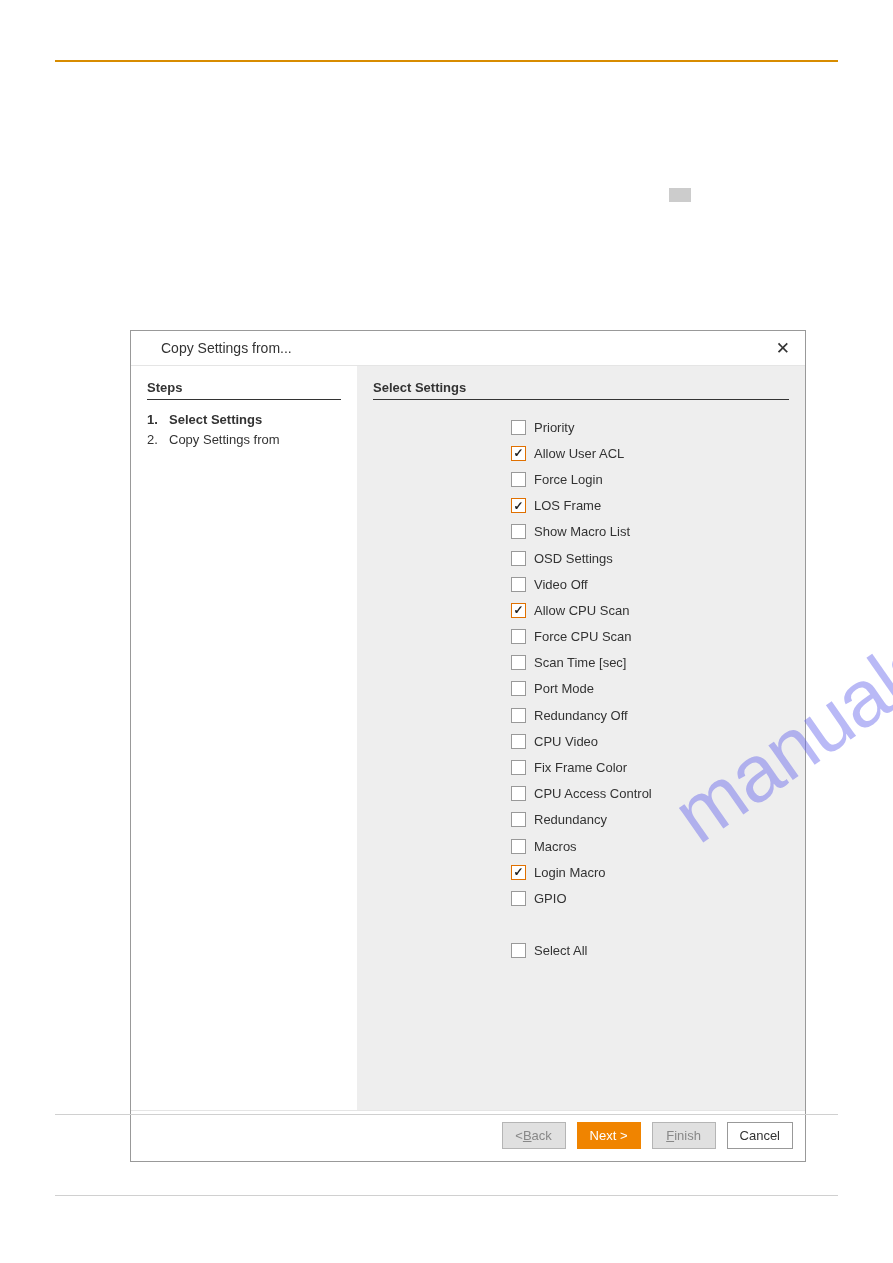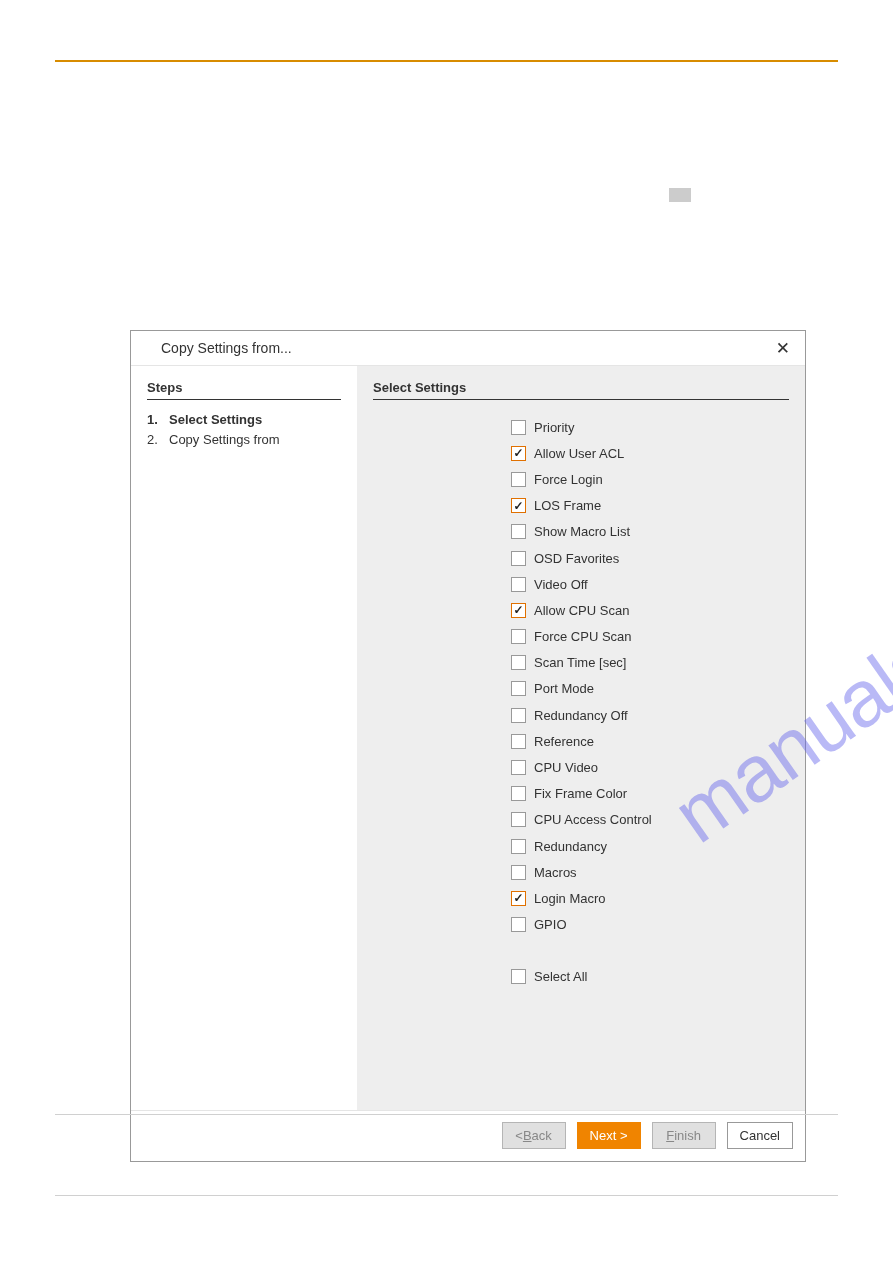--- a/index.html
+++ b/index.html
@@ -253,21 +253,21 @@
               <span class="cb-check">✓</span>
             </div>
             <span class="cb-label">LOS Frame</span>
           </div>
           <div class="cb-row">
             <div class="cb-box"></div>
             <span class="cb-label">Show Macro List</span>
           </div>
           <div class="cb-row">
             <div class="cb-box"></div>
-            <span class="cb-label">OSD Favorites</span>
+            <span class="cb-label">OSD Settings</span>
           </div>
           <div class="cb-row">
             <div class="cb-box"></div>
             <span class="cb-label">Video Off</span>
           </div>
           <div class="cb-row">
             <div class="cb-box checked">
               <span class="cb-check">✓</span>
             </div>
             <span class="cb-label">Allow CPU Scan</span>
@@ -280,24 +280,20 @@
             <div class="cb-box"></div>
             <span class="cb-label">Scan Time [sec]</span>
           </div>
           <div class="cb-row">
             <div class="cb-box"></div>
             <span class="cb-label">Port Mode</span>
           </div>
           <div class="cb-row">
             <div class="cb-box"></div>
             <span class="cb-label">Redundancy Off</span>
-          </div>
-          <div class="cb-row">
-            <div class="cb-box"></div>
-            <span class="cb-label">Reference</span>
           </div>
           <div class="cb-row">
             <div class="cb-box"></div>
             <span class="cb-label">CPU Video</span>
           </div>
           <div class="cb-row">
             <div class="cb-box"></div>
             <span class="cb-label">Fix Frame Color</span>
           </div>
           <div class="cb-row">

